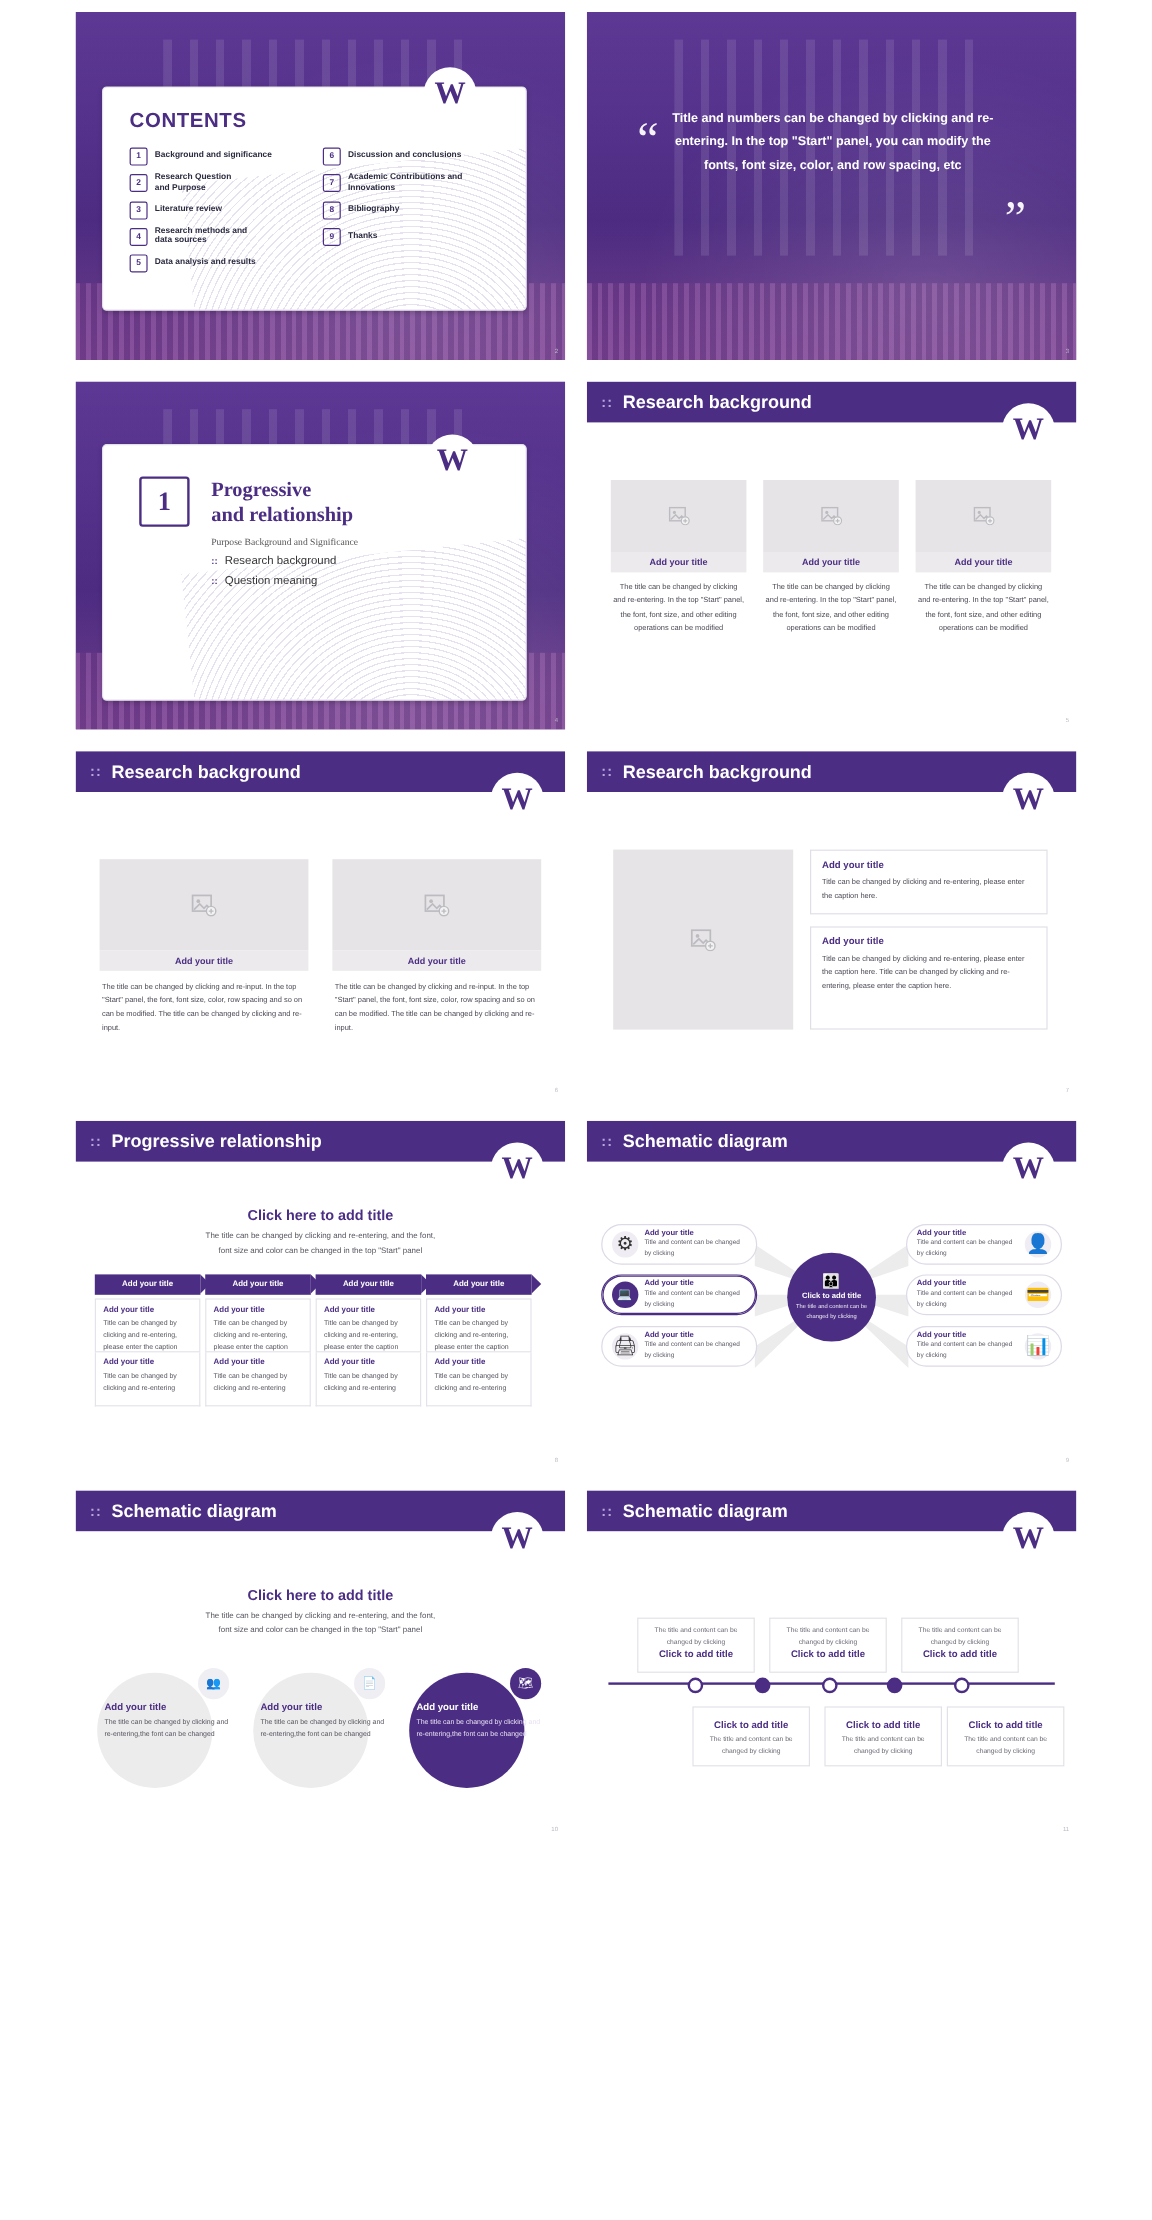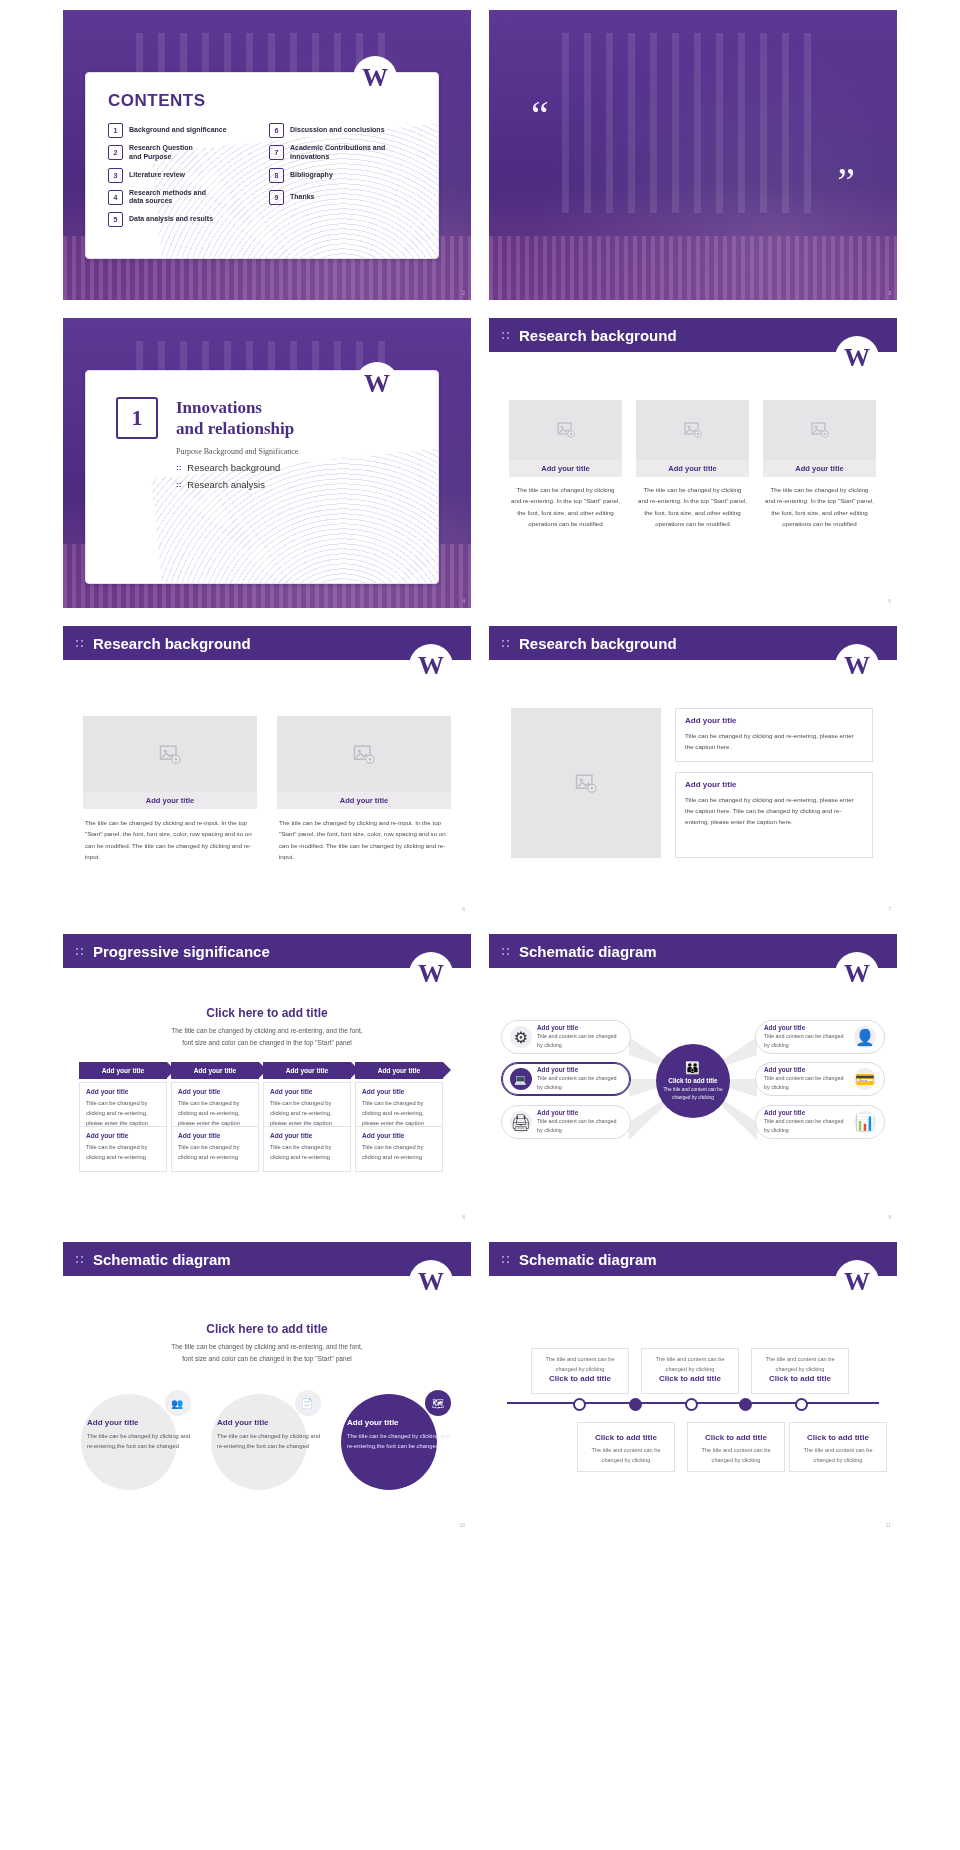--- a/index.html
+++ b/index.html
@@ -167,43 +167,44 @@
         <span>W</span>
       </div>
     <div class="pg">2</div>
   </div>
 
   <div class="slide">
     <div class="photo"></div>
     <div class="wavebg"></div>
     <div class="qmark" style="left:42px;top:86px;">“</div>
     <div class="qmark" style="right:42px;top:152px;">”</div>
+    <div class="quote-text">Title and numbers can be changed by clicking and re-entering. In the top "Start" panel, you can modify the fonts, font size, color, and row spacing, etc</div>
     <div class="pg">3</div>
   </div>
 
   <div class="slide">
     <div class="photo"></div>
     <div class="wavebg"></div>
     <div class="card" style="left:22px;top:52px;width:352px;height:212px;">
       <div class="wave"></div>
       <div style="position:relative;padding:26px 30px;display:flex;gap:18px;">
         <div class="bignum">1</div>
         <div>
           <div class="sec-title">
-            <div>Innovations</div>
+            <div>Progressive</div>
             <div>and relationship</div>
           </div>
           <div class="sec-sub">Purpose Background and Significance</div>
           <div class="sec-li">
               <b>::</b>
               <span>Research background</span>
             </div>
           <div class="sec-li">
               <b>::</b>
-              <span>Research analysis</span>
+              <span>Question meaning</span>
             </div>
         </div>
       </div>
     </div>
     <div class="wlogo" style="left:292px;top:44px;">
         <span>W</span>
       </div>
     <div class="pg">4</div>
   </div>
 
@@ -325,21 +326,21 @@
     <div class="tbox" style="position:absolute;left:186px;top:146px;width:198px;height:86px;">
       <h4>Add your title</h4>
       <p>Title can be changed by clicking and re-entering, please enter the caption here. Title can be changed by clicking and re-entering, please enter the caption here.</p>
     </div>
     <div class="pg">7</div>
   </div>
 
   <div class="slide">
     <div class="bar">
       <div class="dots">::</div>
-      <h2>Progressive significance</h2>
+      <h2>Progressive relationship</h2>
     </div>
     <div class="wlogo" style="right:18px;top:18px;">
         <span>W</span>
       </div>
 
     <div style="position:absolute;left:30px;top:72px;width:348px;">
       <div class="ch">Click here to add title</div>
       <div class="cs" style="white-space:pre-line">The title can be changed by clicking and re-entering, and the font,
 font size and color can be changed in the top "Start" panel</div>
     </div>

